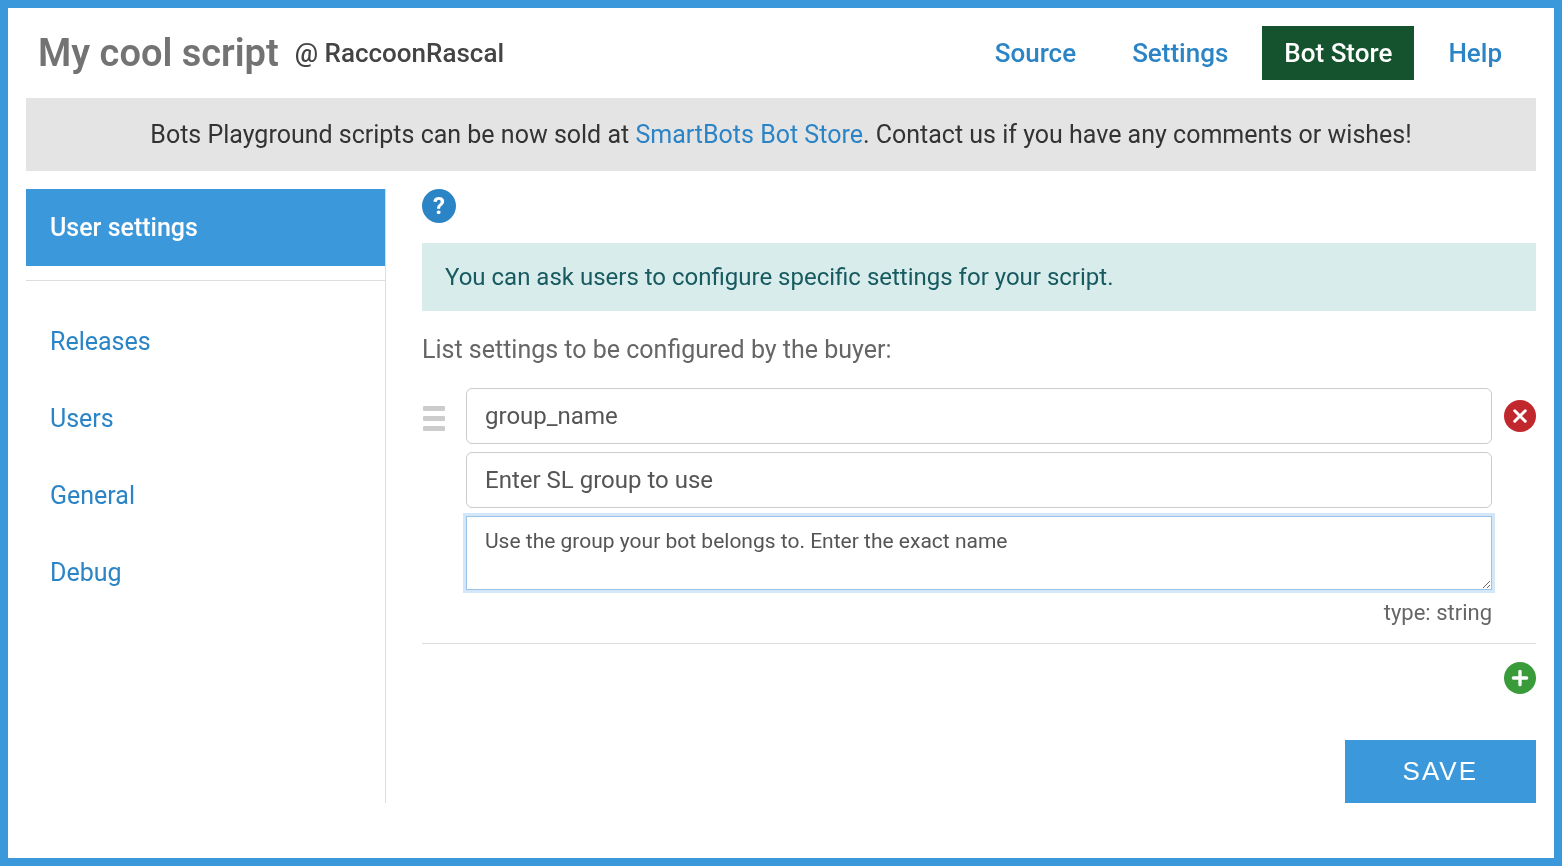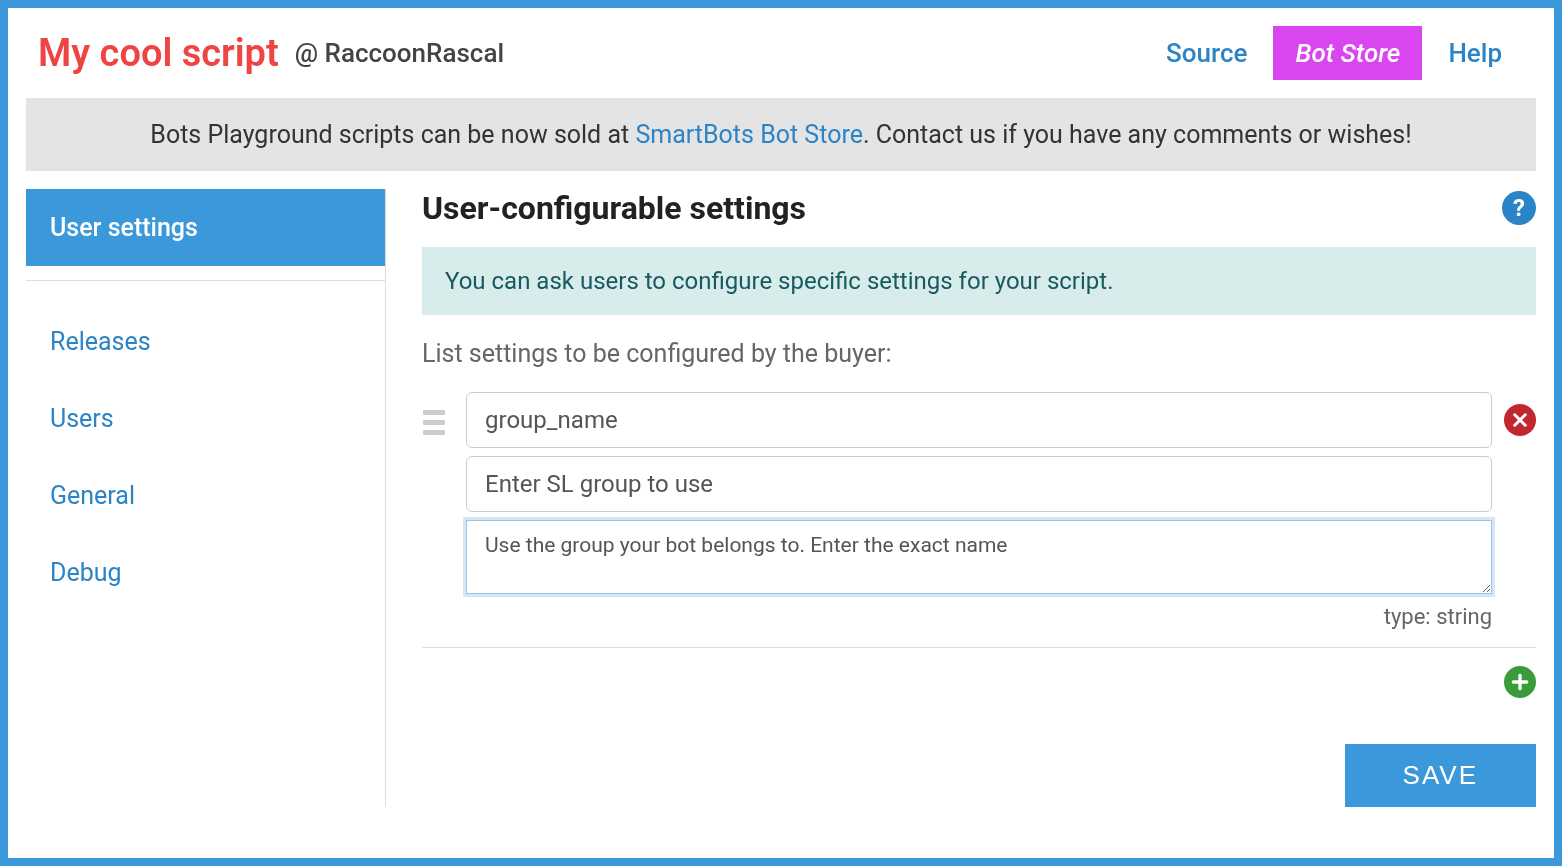--- a/index.html
+++ b/index.html
@@ -15,46 +15,45 @@
       border: 8px solid #3b98db;
       overflow: hidden;
     }
     .header {
       display: flex;
       align-items: center;
       padding: 18px 30px 18px 30px;
       gap: 16px;
     }
     .script-title {
-      color: #ef4444;
+      color: #737373;
       font-size: 38px;
       font-weight: 600;
     }
     .author {
       color: #444;
       font-size: 26px;
       font-weight: 500;
     }
     .nav-tabs {
       margin-left: auto;
       display: flex;
       align-items: center;
-      gap: 4px;
+      gap: 12px;
     }
     .nav-tab {
       color: #2b84c6;
       font-size: 26px;
       font-weight: 500;
       padding: 12px 22px;
       cursor: pointer;
     }
     .nav-tab.active {
-      background: #d946ef;
-      color: #fff;
-      font-style: italic;
+      background: #14532d;
+      color: #fff;
     }
     .banner {
       background: #e4e4e4;
       margin: 0 18px 18px 18px;
       padding: 22px 42px;
       font-size: 25px;
       color: #333;
       text-align: center;
     }
     .banner a {
@@ -241,20 +240,21 @@
     }
   </style>
 </head>
 <body>
 
 <div class="header">
   <span class="script-title">My cool script</span>
   <span class="author"><span>@ </span><span>RaccoonRascal</span></span>
   <div class="nav-tabs">
     <div class="nav-tab">Source</div>
+    <div class="nav-tab">Settings</div>
     <div class="nav-tab active">Bot Store</div>
     <div class="nav-tab">Help</div>
   </div>
 </div>
 
 <div class="banner">
   <span>Bots Playground scripts can be now sold at </span><a href="#">SmartBots Bot Store</a><span>. Contact us if you have any comments or wishes!</span>
 </div>
 
 <div class="content">
@@ -262,21 +262,20 @@
     <div class="sidebar-item active">User settings</div>
     <div class="sidebar-divider"></div>
     <div class="sidebar-item">Releases</div>
     <div class="sidebar-item">Users</div>
     <div class="sidebar-item">General</div>
     <div class="sidebar-item">Debug</div>
   </div>
 
   <div class="main">
     <div class="main-header-row">
-      <h2 class="main-title">User-configurable settings</h2>
       <div class="help-icon">?</div>
     </div>
 
     <div class="info-box">You can ask users to configure specific settings for your script.</div>
 
     <div class="list-label">List settings to be configured by the buyer:</div>
 
     <div class="settings-row">
       <div class="drag-handle">
         <span></span>

